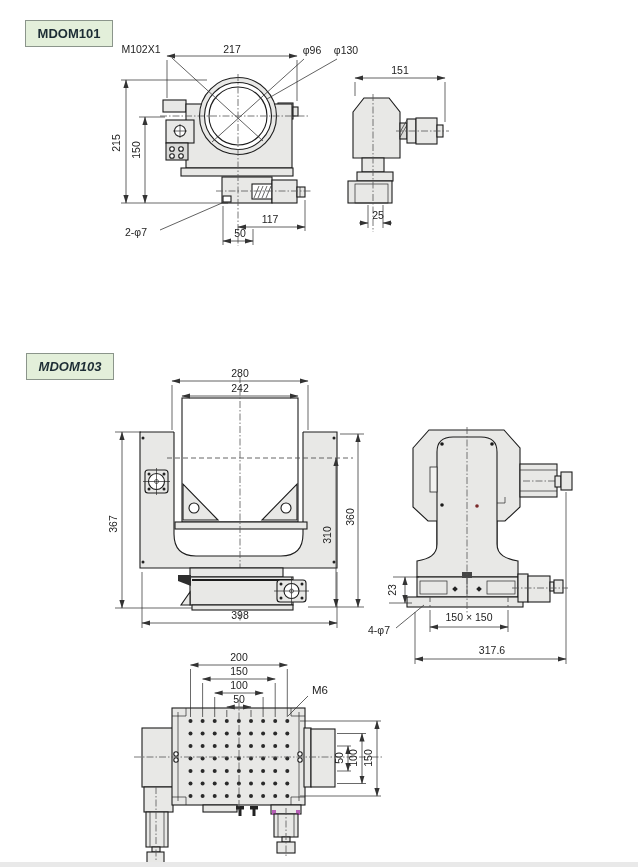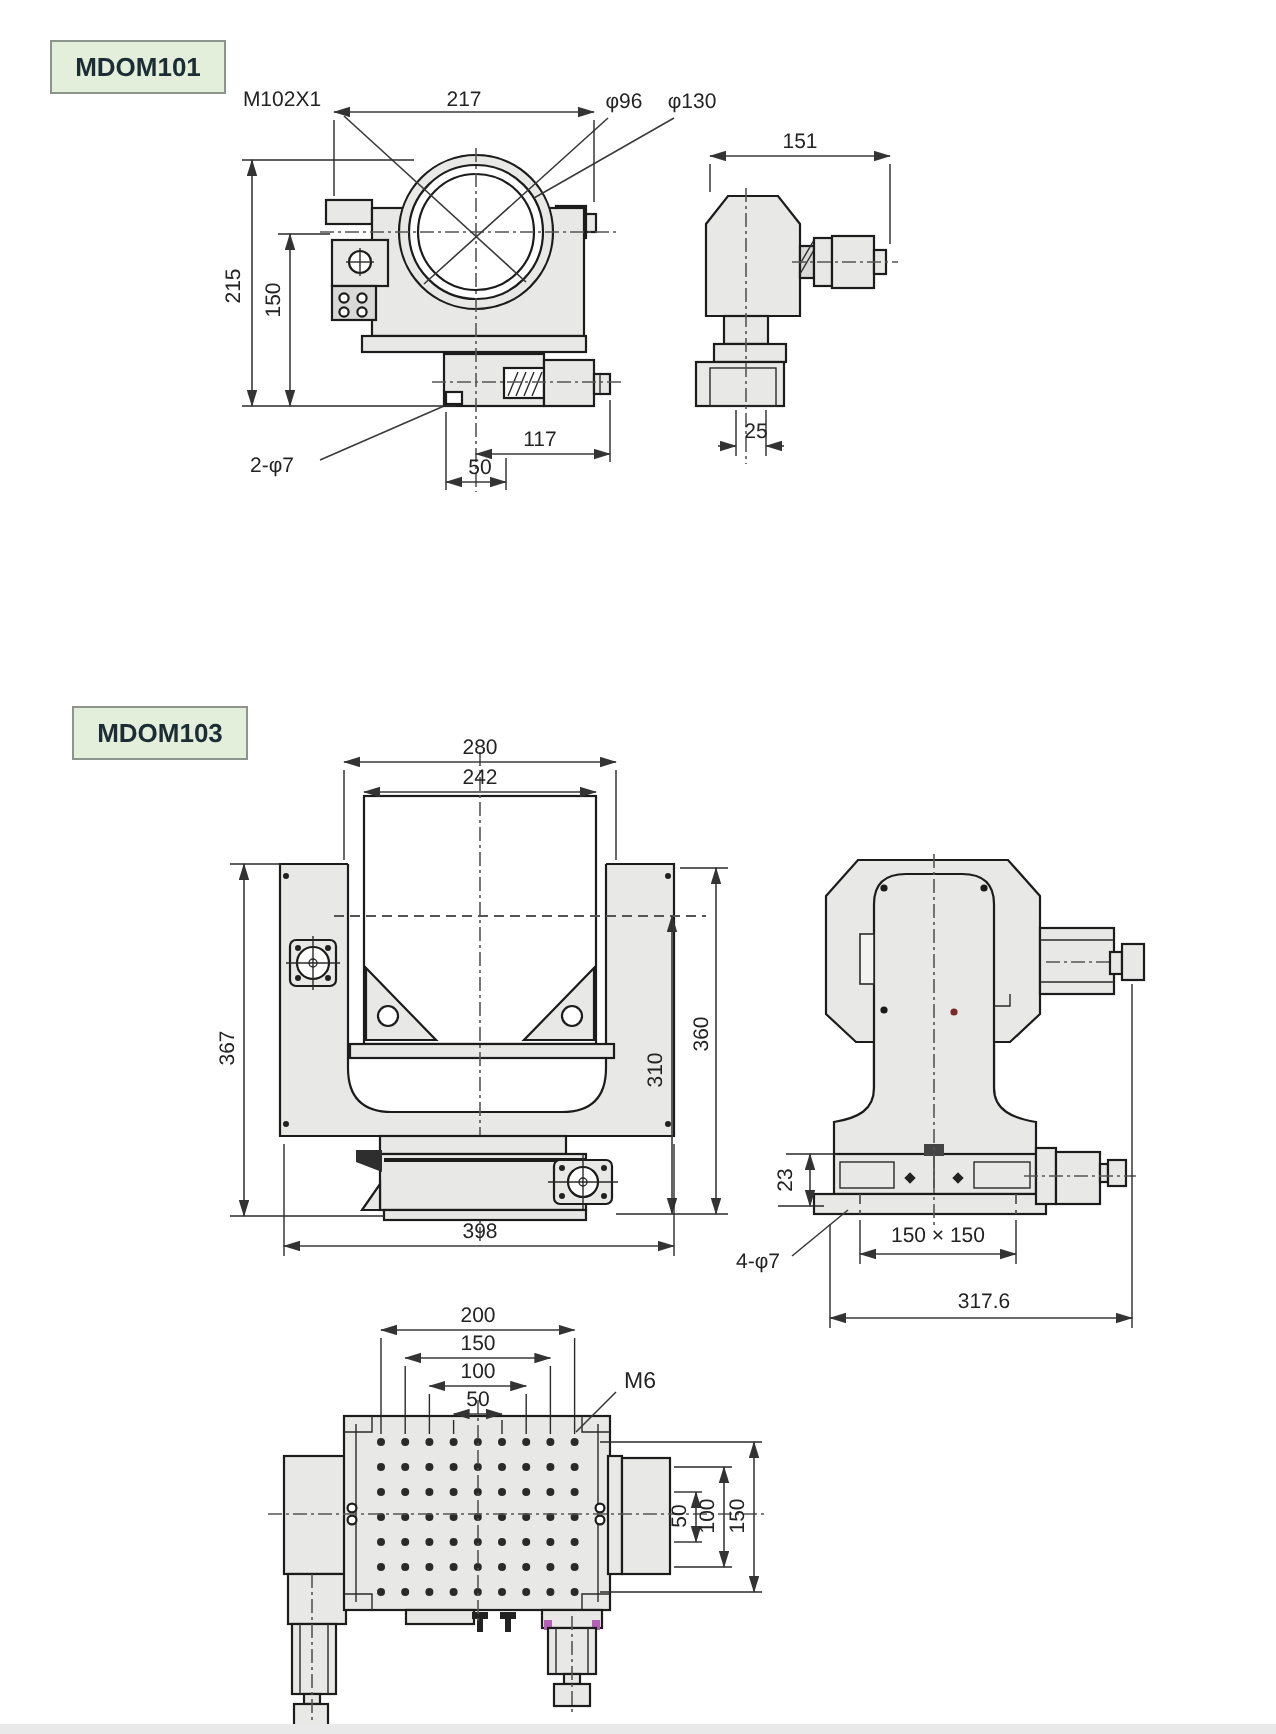--- a/index.html
+++ b/index.html
@@ -20,21 +20,21 @@
   #footer-bar{position:absolute;left:0;top:862px;width:638px;height:5px;background:#e9e9e9;}
 </style>
 </head>
 <body>
 
 <div id="page">
 
   <div class="lbl-box" style="left:25px;top:20px;">
     <span>MDOM101</span>
   </div>
-  <div class="lbl-box" style="left:36px;top:353px;">
+  <div class="lbl-box" style="left:26px;top:353px;font-style:italic;">
     <span>MDOM103</span>
   </div>
 
   <svg width="638" height="867" viewBox="0 0 638 867">
     <defs>
       <marker id="ar" markerWidth="9" markerHeight="6" refX="8" refY="2.6" orient="auto-start-reverse" markerUnits="userSpaceOnUse">
         <path d="M0,0 L8.5,2.6 L0,5.2 z" fill="#333"></path>
       </marker>
     </defs>
 

